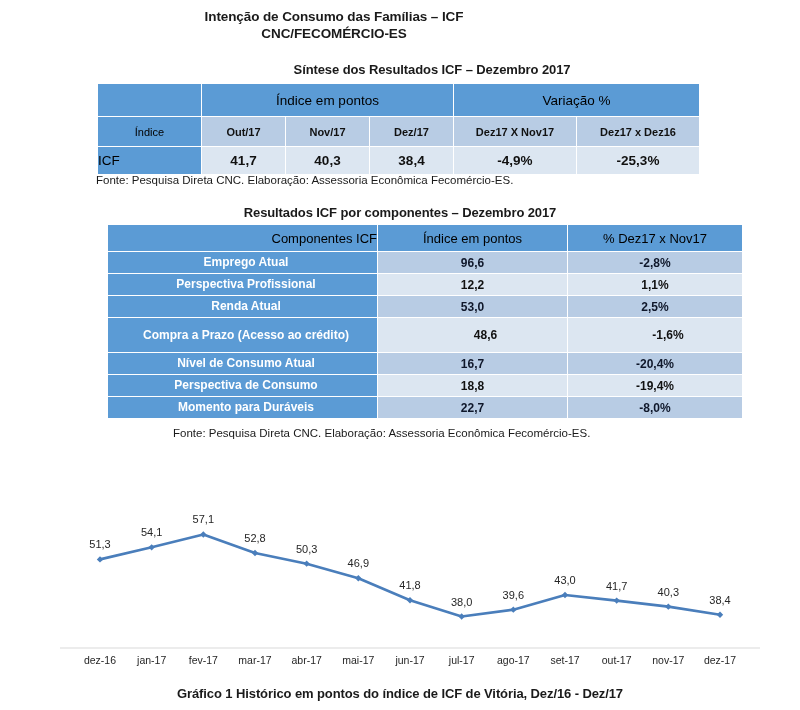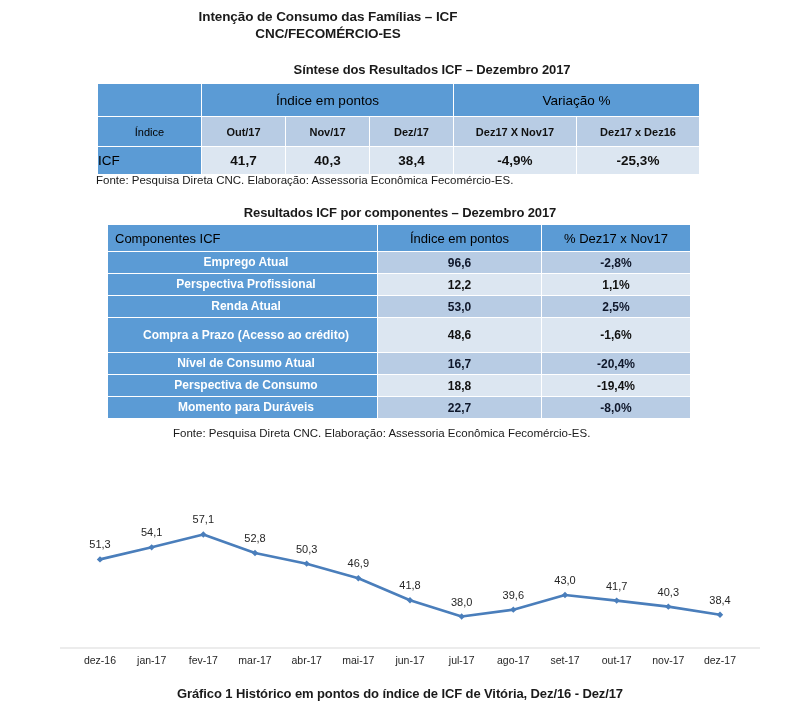--- a/index.html
+++ b/index.html
@@ -12,21 +12,21 @@
     height: 710px;
     position: relative;
     font-family: "Liberation Sans", sans-serif;
     color: #1a1a1a;
     overflow: hidden;
   }
 
   
   .doc-title {
     position: absolute;
-    left: 0;
+    left: 6px;
     top: 8px;
     width: 656px;
     text-align: center;
     font-size: 13.5px;
     font-weight: bold;
     line-height: 17px;
     letter-spacing: -0.1px;
   }
 
   .section-title {
@@ -90,30 +90,30 @@
   #table1 .r3 td { height: 27px; font-size: 13.5px; }
 
   .w-idx   { width: 103px; }
   .w-mon   { width: 83px; }
   .w-var   { width: 122px; }
 
   
   #table2 { left: 107px; top: 224px; }
   #table2 td { height: 21px; font-size: 12px; }
   #table2 .hrow td { height: 26px; font-size: 13px; }
-  #table2 .tall td { height: 34px; }
+  #table2 .tall td { height: 34px; padding-left: 26px; }
   .w-comp  { width: 262px; }
   .w-pts   { width: 163px; }
   .w-pct   { width: 148px; }
   .comp-label {
     text-align: left;
     line-height: 15px;
     padding-left: 7px !important;
   }
-  #table2 .hrow .w-comp { text-align: left; padding-left: 7px; }
+  #table2 .hrow .w-comp { text-align: right; padding-left: 7px; }
 
   
   .fonte {
     position: absolute;
     font-size: 11.5px;
     color: #1a1a1a;
     white-space: nowrap;
   }
   #fonte1 { left: 96px; top: 174px; }
   #fonte2 { left: 173px; top: 427px; }

